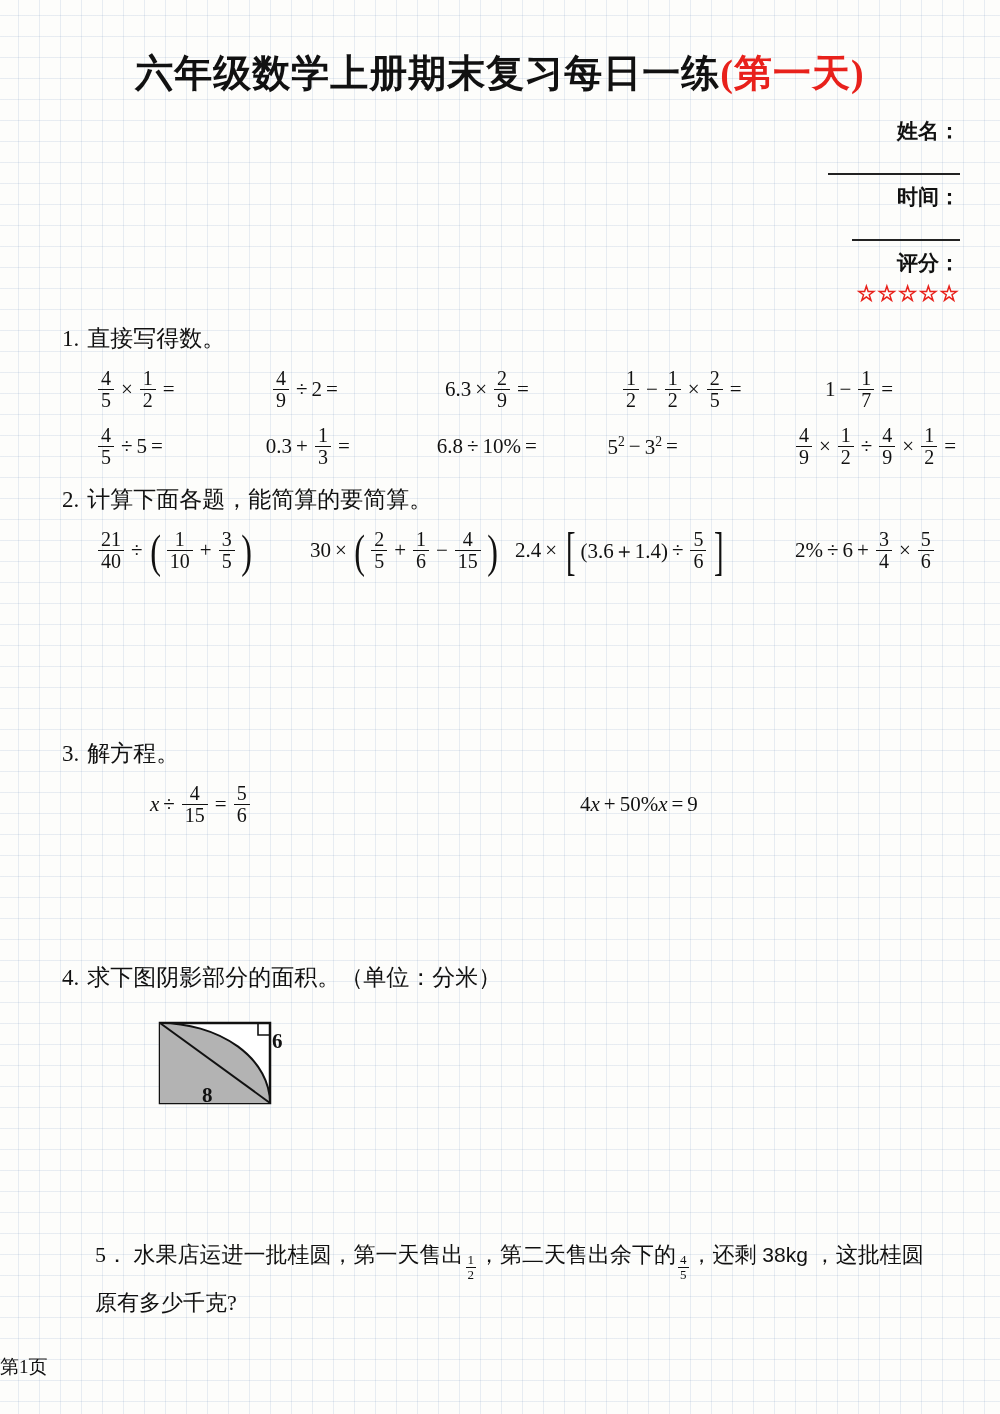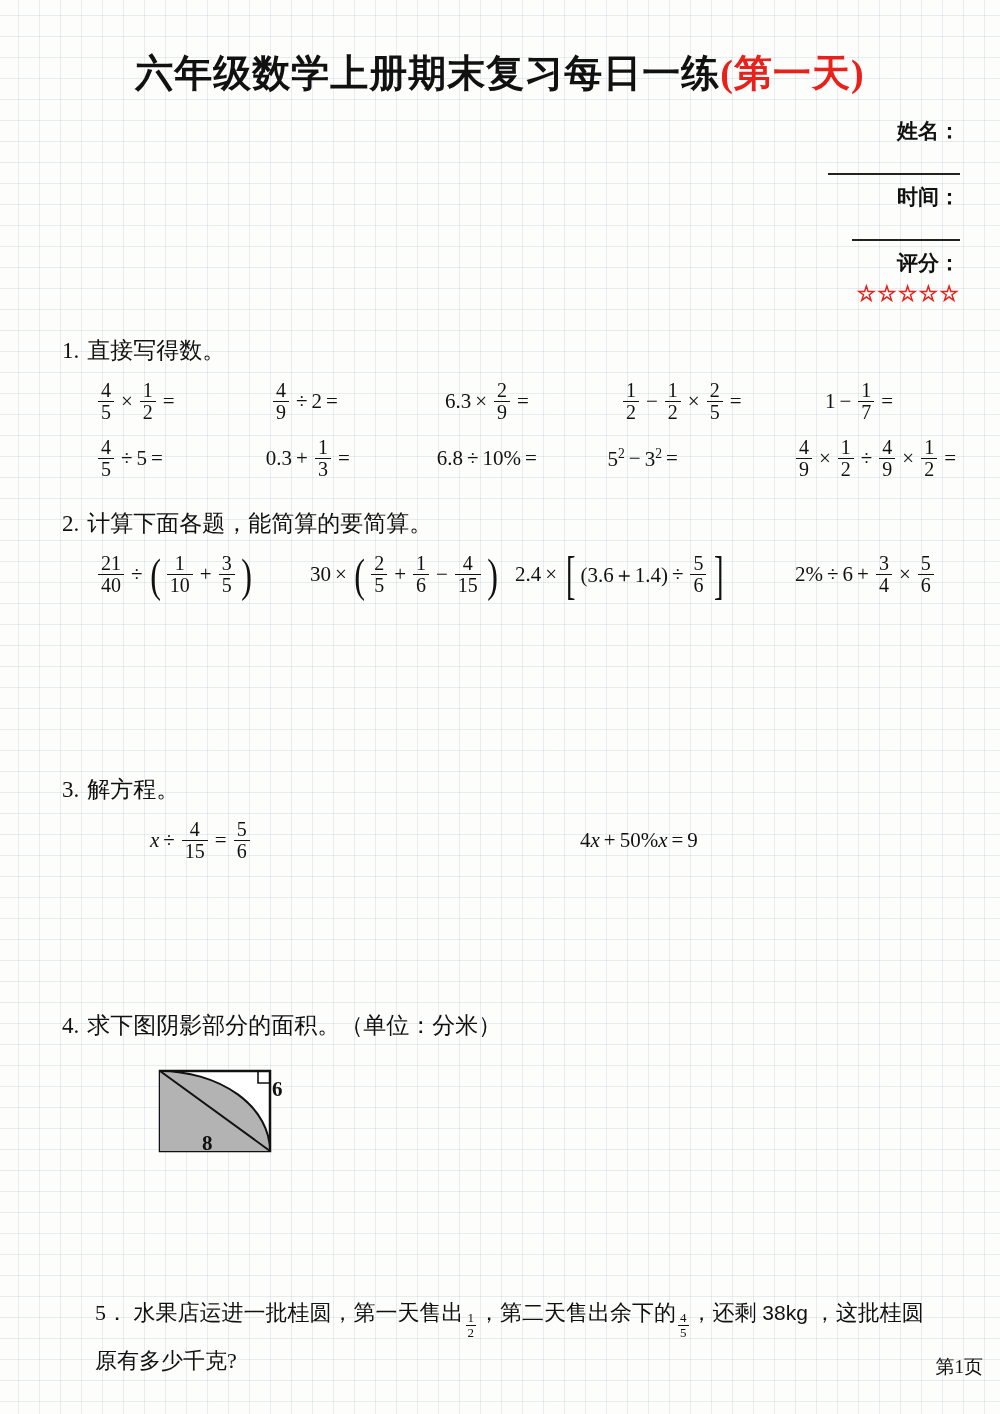--- a/index.html
+++ b/index.html
@@ -68,21 +68,21 @@
     color: #e8211b;
     font-size: 22px;
     letter-spacing: 1px;
     line-height: 1;
     position: relative;
     top: -2px;
   }
 
   
   .q {
-    margin-top: 28px;
+    margin-top: 16px;
   }
   .q-head {
     font-size: 23px;
     margin-left: 22px;
     white-space: nowrap;
   }
   .q-head .num { margin-right: 8px; }
 
   .row {
     display: flex;
@@ -172,21 +172,21 @@
   }
   .q5 .inlinefrac .den-part { border-top: 1.2px solid #111; padding: 0 2px;}
   .q5 .inlinefrac .num-part { padding: 0 2px;}
   .q5 .unit { font-family: "Liberation Sans", sans-serif; font-size: 21px; }
 
   .footer {
     position: absolute;
     bottom: 34px;
     left: 0;
     right: 17px;
-    text-align: right;
+    text-align: left;
     font-size: 19px;
   }
 
   .spacer-work { height: 150px; }
   .spacer-work2 { height: 120px; }
   .spacer-work3 { height: 100px; }
 </style>
 </head>
 <body>
 

